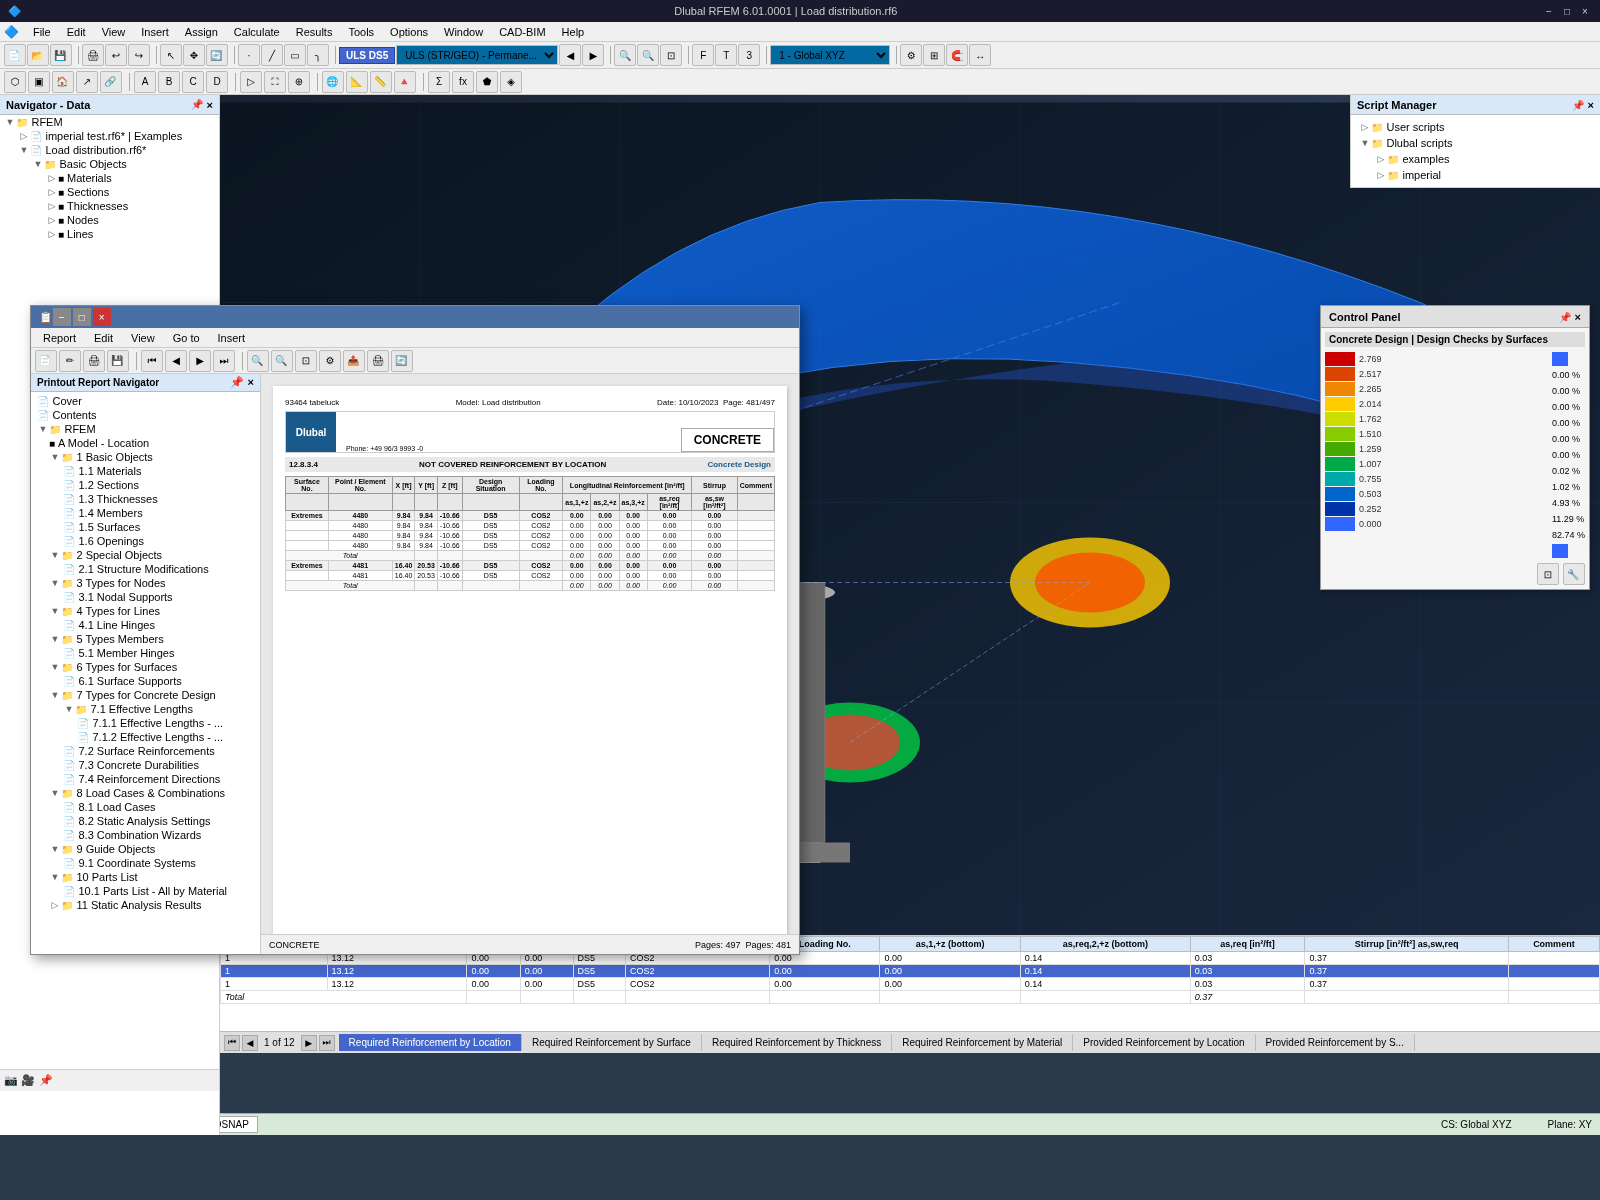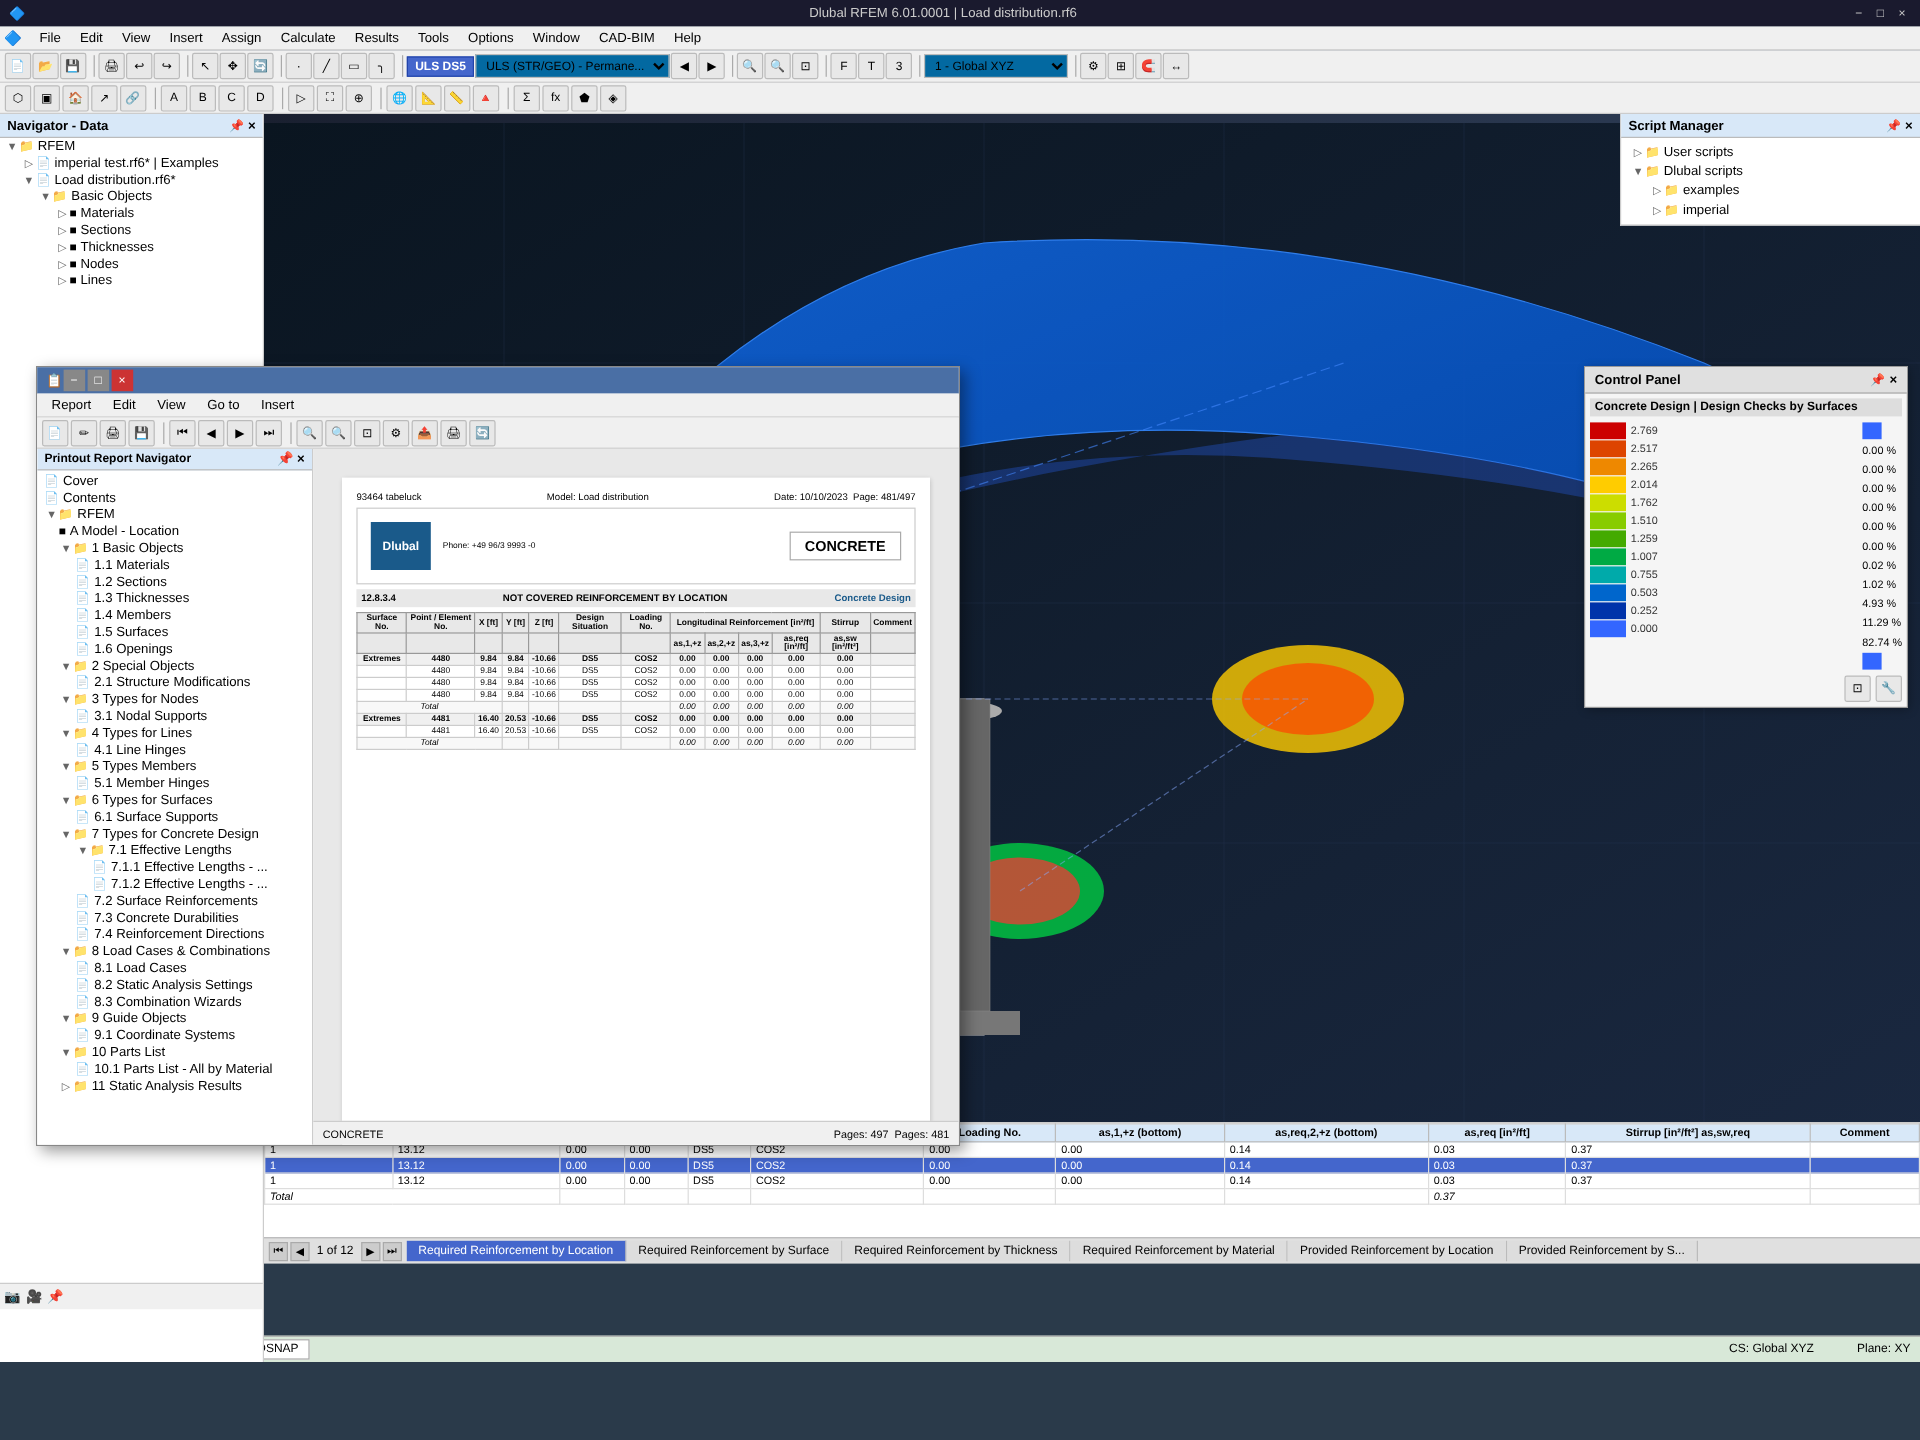--- a/index.html
+++ b/index.html
@@ -49,21 +49,21 @@
 
     
     .report-window { position: absolute; left: 30px; top: 210px; width: 770px; height: 650px; background: white; border: 1px solid #888; box-shadow: 4px 4px 12px rgba(0,0,0,0.4); z-index: 20; display: flex; flex-direction: column; }
     .report-title-bar { background: #4a6fa5; color: white; height: 22px; display: flex; align-items: center; padding: 0 8px; font-size: 11px; }
     .report-title-text { flex: 1; }
     .report-win-controls { display: flex; gap: 2px; }
     .report-menu { background: #f0f0f0; height: 20px; display: flex; align-items: center; padding: 0 4px; font-size: 11px; border-bottom: 1px solid #ccc; gap: 2px; }
     .report-toolbar { background: #f0f0f0; height: 26px; display: flex; align-items: center; padding: 2px 4px; border-bottom: 1px solid #ccc; gap: 2px; }
     .report-body { display: flex; flex: 1; overflow: hidden; }
     .report-content { flex: 1; overflow: hidden; background: #e8e8e8; position: relative; }
-    .report-page { background: white; margin: 24px; padding: 12px; font-size: 8px; height: calc(100% - 16px); overflow-y: auto; box-shadow: 1px 1px 4px rgba(0,0,0,0.2); }
+    .report-page { background: white; margin: 12px; padding: 12px; font-size: 8px; height: calc(100% - 16px); overflow-y: auto; box-shadow: 1px 1px 4px rgba(0,0,0,0.2); }
 
     
     .control-panel { position: absolute; right: 10px; top: 210px; width: 270px; background: #f5f5f5; border: 1px solid #999; box-shadow: 2px 2px 8px rgba(0,0,0,0.3); z-index: 15; }
     .cp-header { background: #e0e0e0; height: 22px; display: flex; align-items: center; padding: 0 8px; font-size: 11px; font-weight: bold; border-bottom: 1px solid #aaa; justify-content: space-between; }
     .cp-body { padding: 4px; }
     .cp-subtitle { font-size: 10px; font-weight: bold; padding: 2px 4px; background: #ddd; margin-bottom: 4px; }
     .cp-color-bar { display: flex; align-items: center; margin: 1px 0; font-size: 9px; }
     .color-swatch { width: 30px; height: 14px; margin-right: 4px; }
     .cp-value { width: 35px; font-size: 9px; color: #333; }
 
@@ -587,21 +587,21 @@
 
       <div class="report-content">
         <div class="report-page">
 
           <div style="display:flex;justify-content:space-between;margin-bottom:4px;font-size:8px;">
             <span>93464 tabeluck</span>
             <span>Model: <span>Load distribution</span></span>
             <span>Date: <span>10/10/2023</span>&nbsp;&nbsp;Page: <span>481/497</span></span>
           </div>
 
-          <div style="display:flex;align-items:center;border:1px solid #ccc;padding:11px;margin-bottom:4px;">
+          <div style="display:flex;align-items:flex-end;border:1px solid #ccc;padding:0;margin-bottom:4px;">
             <div style="width:50px;height:40px;background:#1a5a8a;display:flex;align-items:center;justify-content:center;margin-right:10px;">
               <span style="color:white;font-size:10px;font-weight:bold;">Dlubal</span>
             </div>
             <div style="font-size:7px;">
               <div>Phone: +49 96/3 9993 -0</div>
             </div>
             <div style="margin-left:auto;font-size:12px;font-weight:bold;border:1px solid #aaa;padding:4px 12px;">
               <span>CONCRETE</span>
             </div>
           </div>

